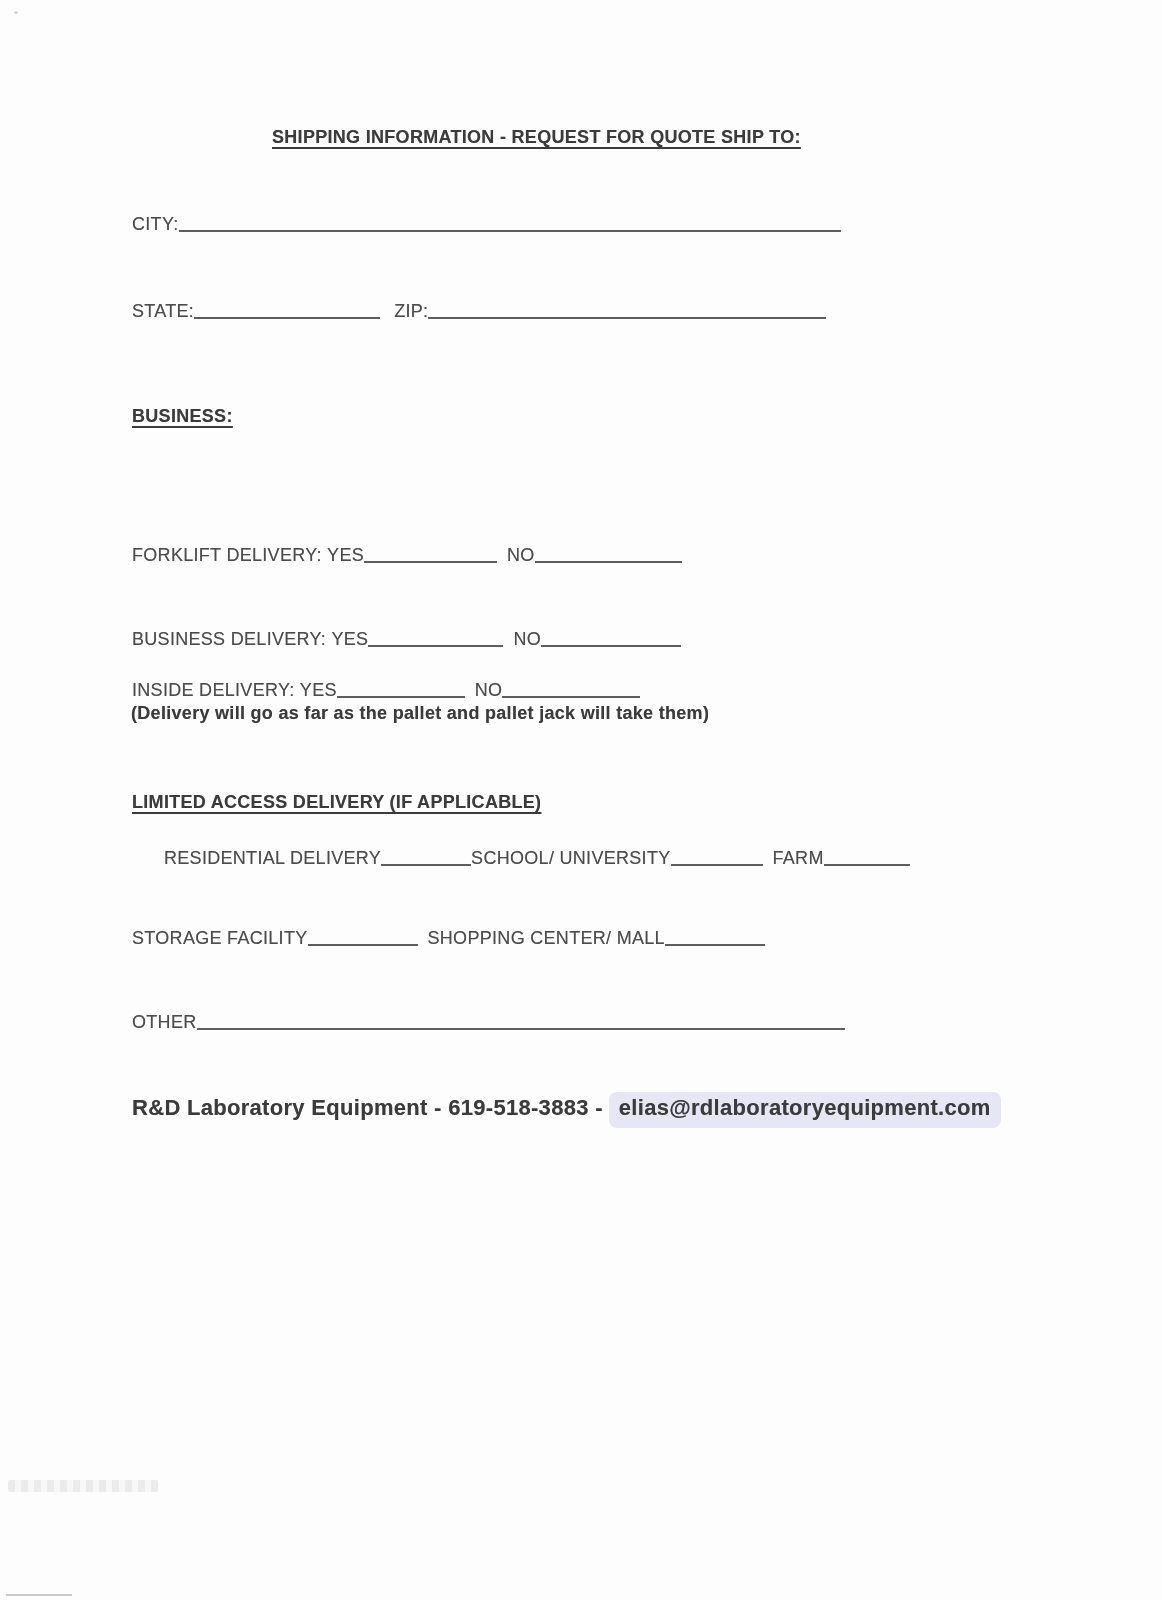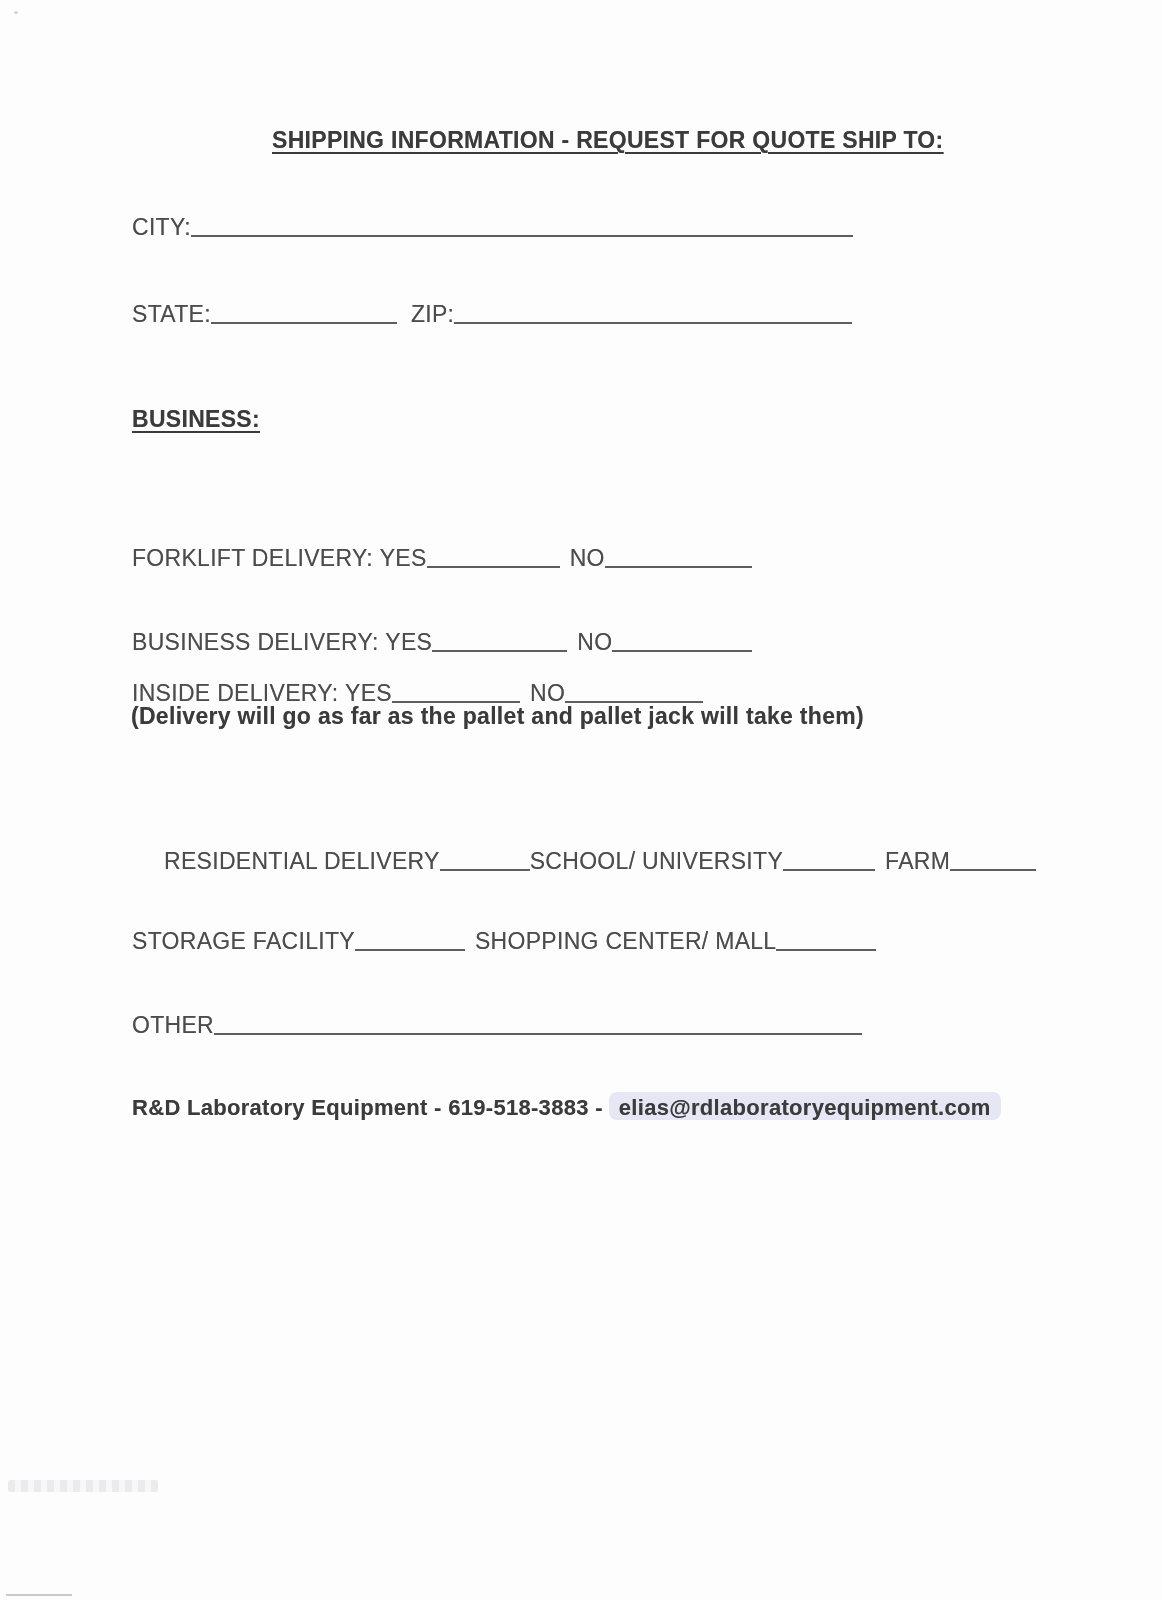--- a/index.html
+++ b/index.html
@@ -11,21 +11,21 @@
     position: relative;
     width: 1162px;
     height: 1600px;
     background: #fdfdfe;
     font-family: "Liberation Sans", sans-serif;
     color: #4a4a4a;
     overflow: hidden;
   }
   .abs { position: absolute; white-space: nowrap; }
   .txt {
-    font-size: 23px;
+    font-size: 18px;
     color: #4c4c4c;
     text-shadow: 0 0 0.6px rgba(90,90,90,0.55);
     letter-spacing: 0.3px;
   }
   .bold {
     font-weight: bold;
     color: #3b3b3b;
   }
   .headline {
     text-decoration: underline;
@@ -36,21 +36,21 @@
     display: inline-block;
     border-bottom: 2px solid #5e5e5e;
     transform: translateY(2px);
     height: 4px;
   }
   .gap-sm { display: inline-block; width: 10px; }
   .gap-md { display: inline-block; width: 14px; }
   .email-pill {
     background: #e6e6f4;
     border-radius: 8px;
-    padding: 3px 10px 0 10px;
+    padding: 3px 10px 8px 10px;
     margin-left: 6px;
     font-weight: bold;
     color: #3b3b3b;
   }
   .artifact-smudge {
     position: absolute;
     left: 8px;
     top: 1480px;
     width: 150px;
     height: 12px;
@@ -105,20 +105,21 @@
   <div class="abs txt" style="left:132px; top:629px;">
     <span>BUSINESS DELIVERY:</span>&nbsp;<span>YES</span><span class="fill-line" style="width:135px"></span><span class="gap-sm"></span><span>NO</span><span class="fill-line" style="width:140px"></span>
   </div>
 
   <div class="abs txt bold" style="left:131px; top:703px;">(Delivery will go as far as the pallet and pallet jack will take them)</div>
 
   <div class="abs txt" style="left:132px; top:680px;">
     <span>INSIDE DELIVERY:</span>&nbsp;<span>YES</span><span class="fill-line" style="width:128px"></span><span class="gap-sm"></span><span>NO</span><span class="fill-line" style="width:138px"></span>
   </div>
 
+  <div class="abs txt bold headline" style="left:132px; top:792px;">LIMITED ACCESS DELIVERY (IF APPLICABLE)</div>
 
   <div class="abs txt" style="left:132px; top:848px;margin-left:32px;">
     <span>RESIDENTIAL DELIVERY</span><span class="fill-line" style="width:90px"></span><span>SCHOOL/ UNIVERSITY</span><span class="fill-line" style="width:92px"></span><span class="gap-sm"></span><span>FARM</span><span class="fill-line" style="width:86px"></span>
   </div>
 
   <div class="abs txt" style="left:132px; top:928px;">
     <span>STORAGE FACILITY</span><span class="fill-line" style="width:110px"></span><span class="gap-sm"></span><span>SHOPPING CENTER/ MALL</span><span class="fill-line" style="width:100px"></span>
   </div>
 
   <div class="abs txt" style="left:132px; top:1012px;">

